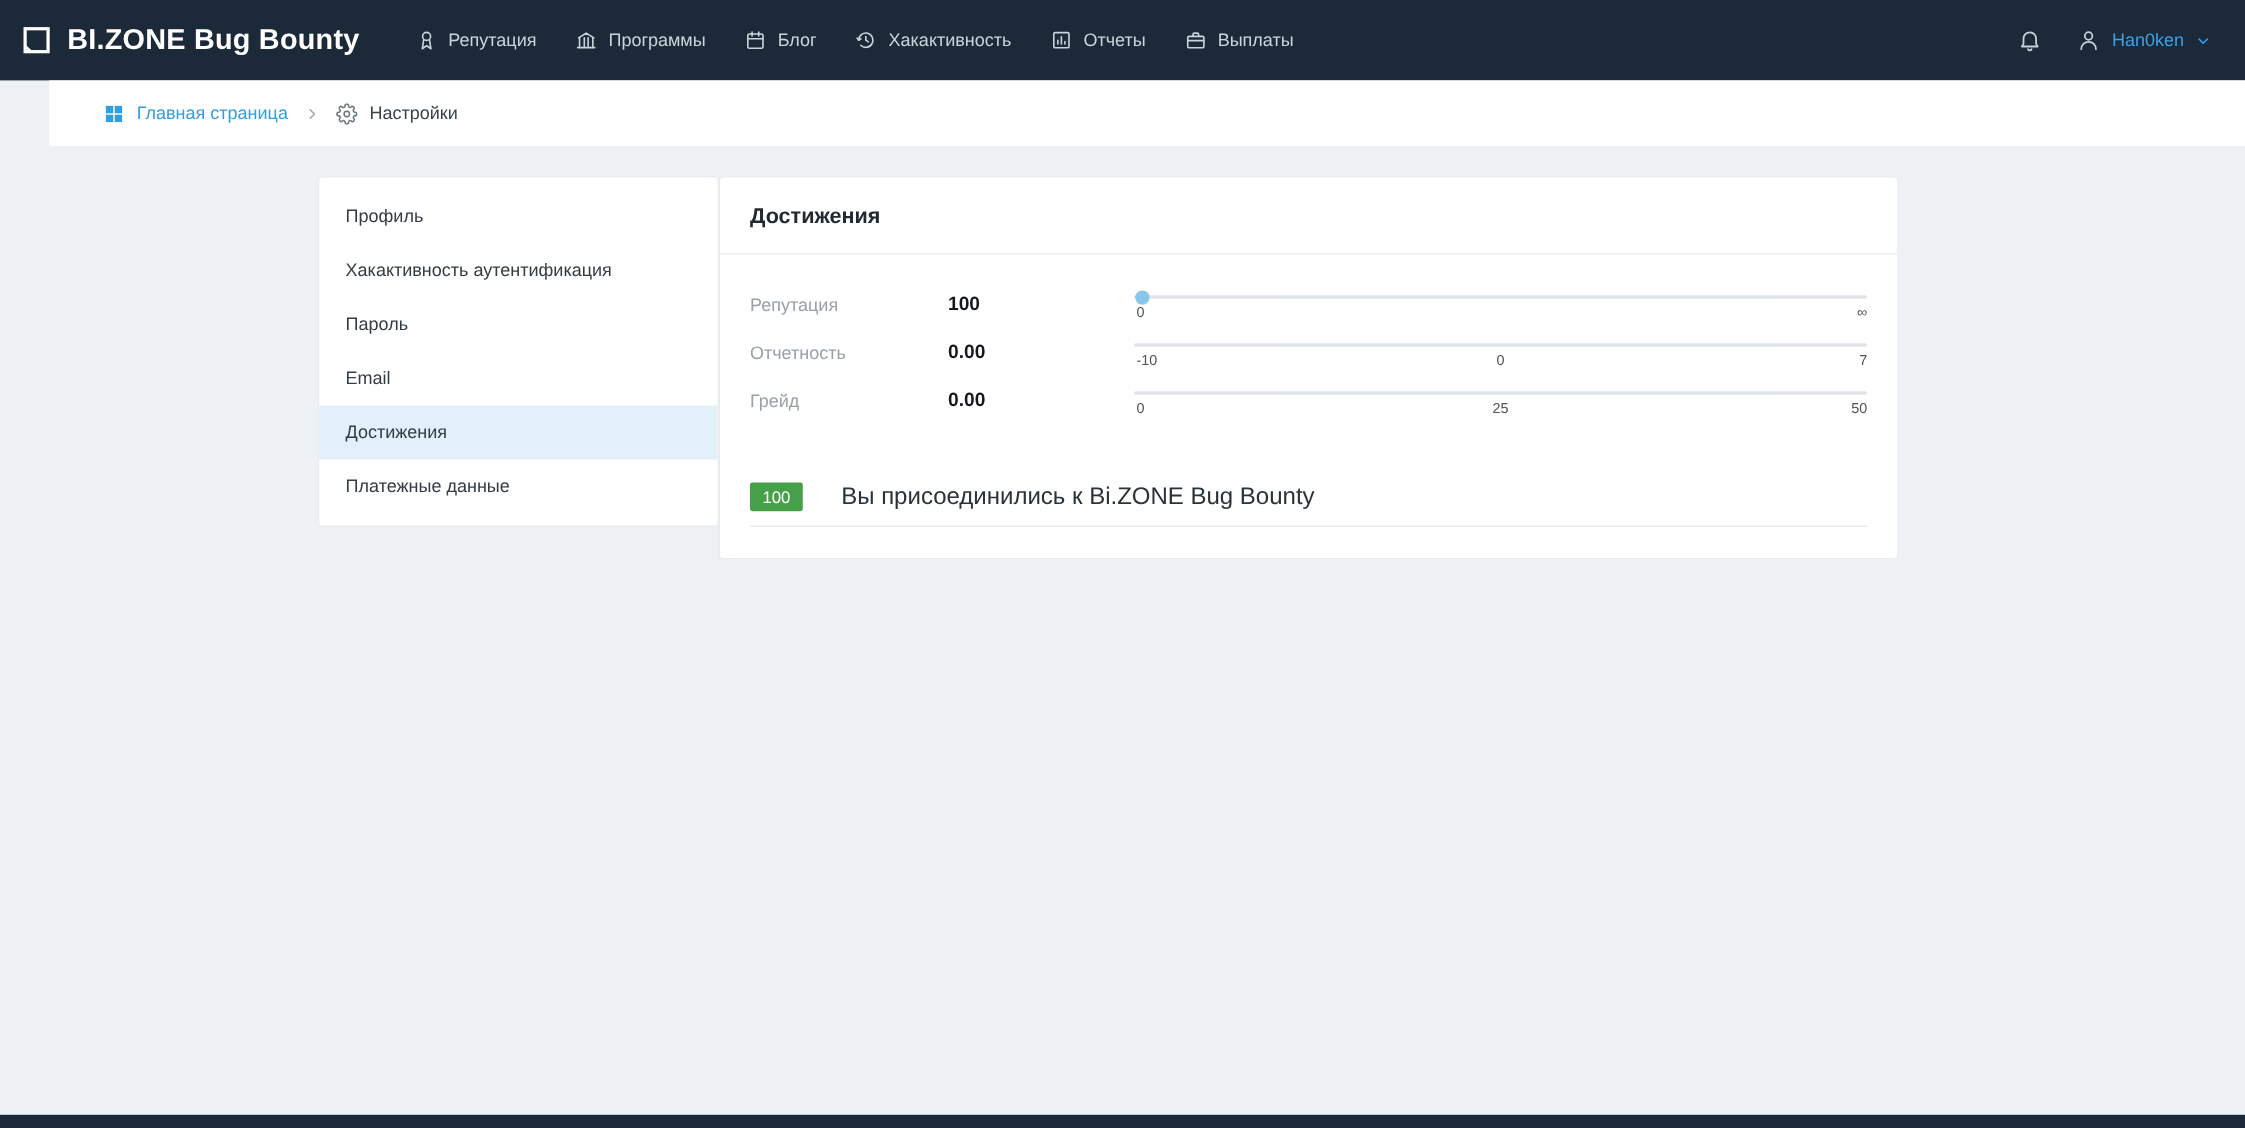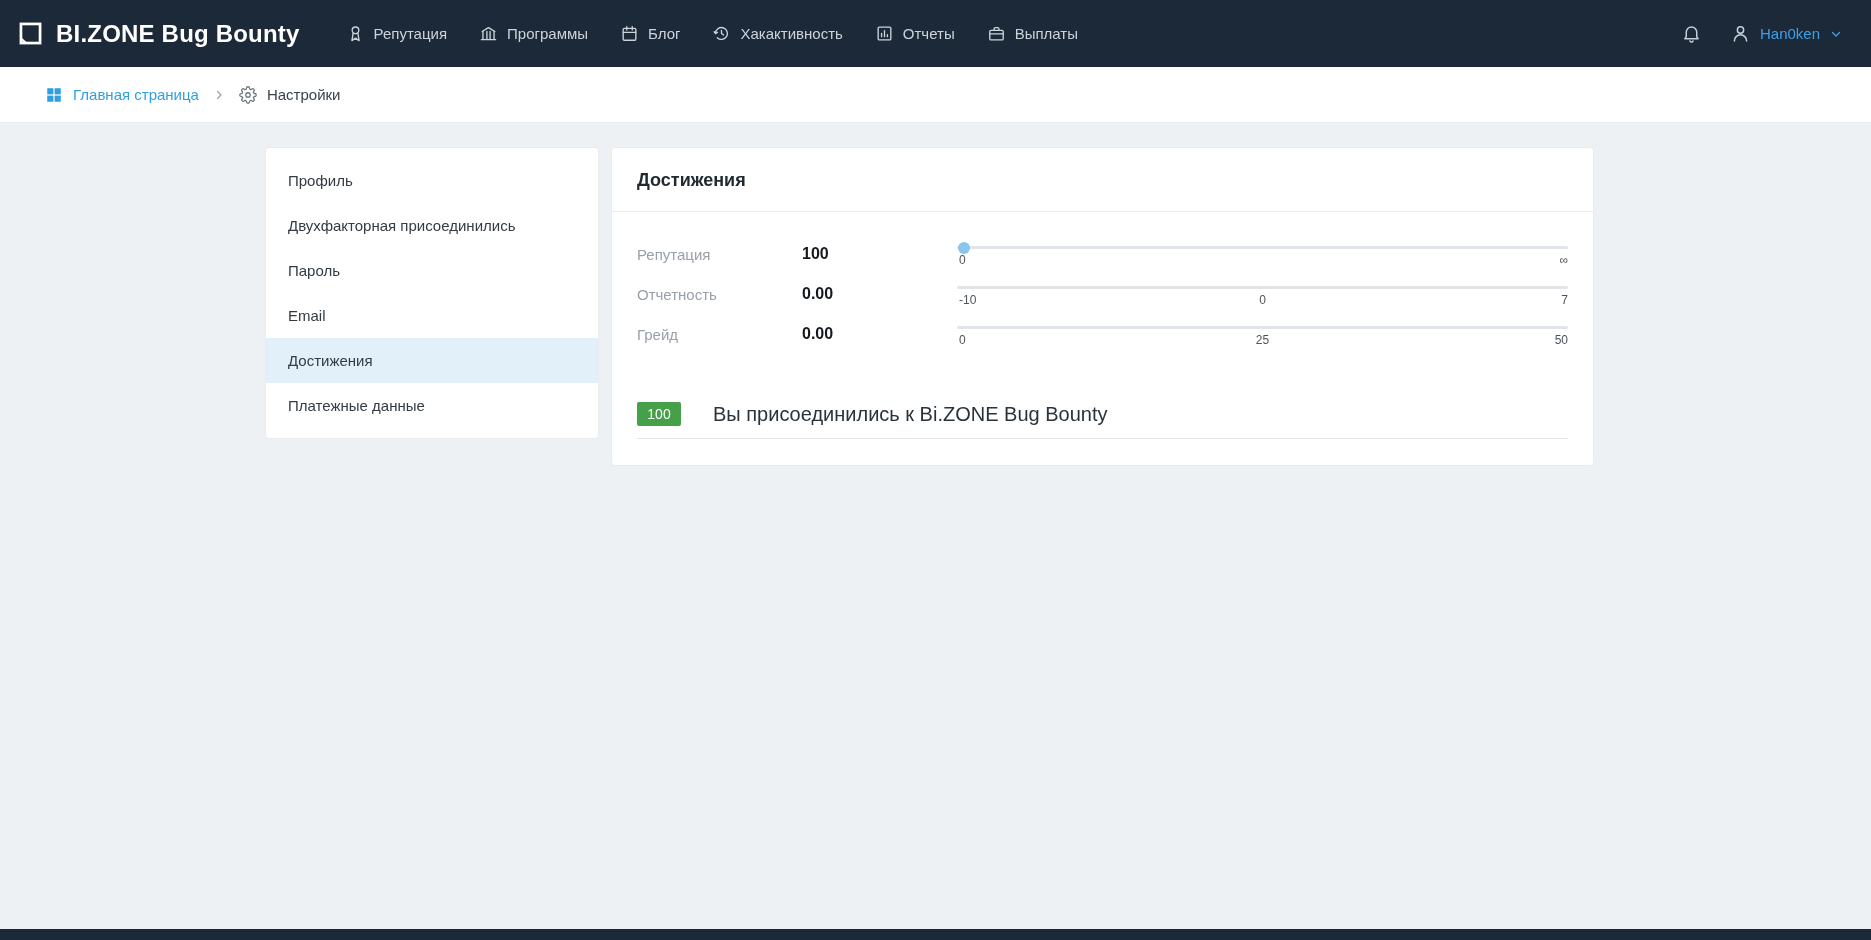--- a/index.html
+++ b/index.html
@@ -34,30 +34,30 @@
   .user-menu { display: flex; align-items: center; gap: 9px; cursor: pointer; }
   .user-menu .u-icon { color: #c7cfd7; display: flex; }
   .user-name { color: #3da0e8; font-size: 15px; }
   .user-menu .chev { color: #3da0e8; display: flex; }
 
   
   .breadcrumb-bar {
     height: 56px; background: #ffffff;
     border-bottom: 1px solid #e7eaee;
     display: flex; align-items: center;
-    padding: 0 0 0 45px; gap: 14px;
+    padding: 0 0 0 45px; gap: 14px; margin-left: 41px;
   }
   .crumb { display: flex; align-items: center; gap: 10px; text-decoration: none; }
   .crumb-home { color: #2f9fe0; font-size: 15px; cursor: pointer; }
   .crumb-sep { color: #9aa2ab; display: flex; }
   .crumb-current { color: #39424b; font-size: 15px; }
   .crumb-current .g-icon { color: #6d7680; display: flex; }
 
   
-  .main { display: flex; gap: 12px; padding: 24px 0 0 265px; align-items: flex-start; }
+  .main { display: flex; padding: 24px 0 0 265px; align-items: flex-start; }
   .card {
     background: #ffffff;
     border: 1px solid #e8ebef;
     border-radius: 4px;
   }
   .card-menu { width: 334px; padding: 10px 0; }
   .menu-item {
     height: 45px; display: flex; align-items: center;
     padding: 0 22px; font-size: 15px; color: #333b43; cursor: pointer;
   }
@@ -237,21 +237,21 @@
       </svg>
     </span>
     <span>Настройки</span>
   </span>
 </div>
 
 <div class="main">
 
   <div class="card card-menu">
     <div class="menu-item">Профиль</div>
-    <div class="menu-item">Двухфакторная присоединились</div>
+    <div class="menu-item">Хакактивность аутентификация</div>
     <div class="menu-item">Пароль</div>
     <div class="menu-item">Email</div>
     <div class="menu-item active">Достижения</div>
     <div class="menu-item">Платежные данные</div>
   </div>
 
   <div class="card card-content">
     <div class="content-title">Достижения</div>
 
     <div class="metrics">

